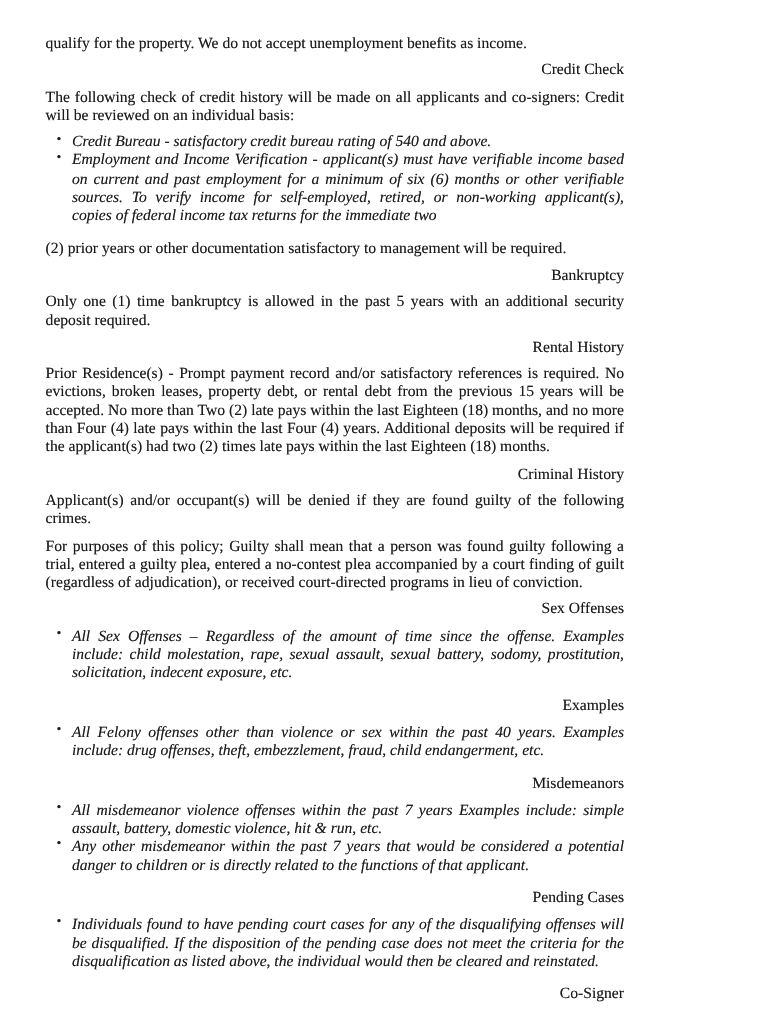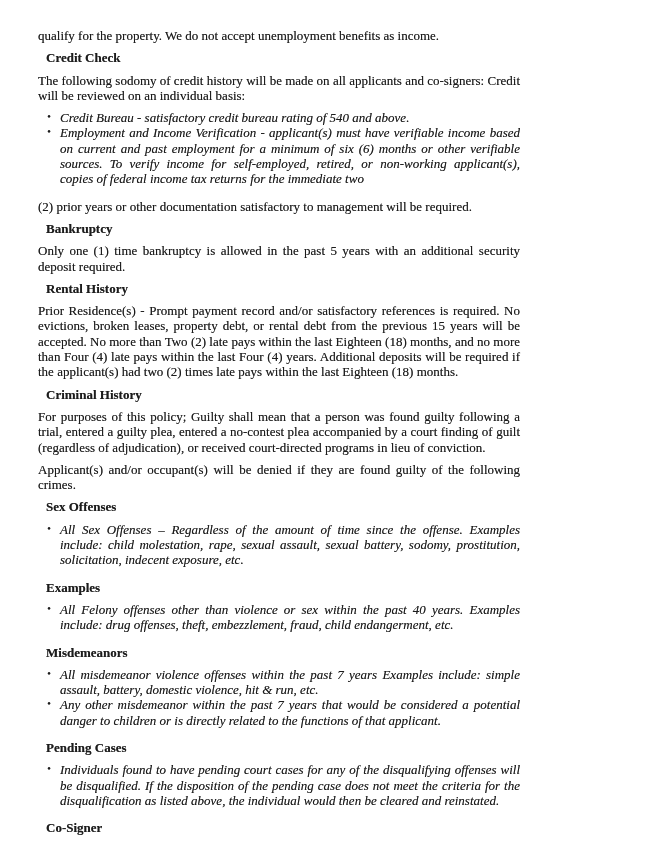--- a/index.html
+++ b/index.html
@@ -18,23 +18,24 @@
     line-height: 15.3px;
     color: #1c1c1c;
     text-shadow: 0 0 0.45px rgba(20,20,20,0.55);
     overflow: hidden;
   }
   .para {
     margin: 0 0 7px 0;
     text-align: justify;
   }
   .heading {
-    font-weight: bold;
+    font-weight: normal;
     font-size: 13px;
-    margin: 0 0 7px 8px;
+    margin: 0 0 7px 24px;
+    text-align: right;
   }
   .blist {
     list-style: none;
     margin: 0 0 12px 0;
     padding: 0;
   }
   .blist li {
     position: relative;
     padding-left: 22px;
     text-align: justify;
@@ -52,42 +53,42 @@
 </style>
 </head>
 <body>
 
 <div class="page">
 
   <p class="para">qualify for the property. We do not accept unemployment benefits as income.</p>
 
   <h3 class="heading">Credit Check</h3>
 
-  <p class="para">The following sodomy of credit history will be made on all applicants and co-signers: Credit will be reviewed on an individual basis:</p>
+  <p class="para">The following check of credit history will be made on all applicants and co-signers: Credit will be reviewed on an individual basis:</p>
 
   <ul class="blist">
     <li>Credit Bureau - satisfactory credit bureau rating of 540 and above.</li>
     <li>Employment and Income Verification - applicant(s) must have verifiable income based on current and past employment for a minimum of six (6) months or other verifiable sources. To verify income for self-employed, retired, or non-working applicant(s), copies of federal income tax returns for the immediate two</li>
   </ul>
 
   <p class="para">(2) prior years or other documentation satisfactory to management will be required.</p>
 
   <h3 class="heading">Bankruptcy</h3>
 
   <p class="para">Only one (1) time bankruptcy is allowed in the past 5 years with an additional security deposit required.</p>
 
   <h3 class="heading">Rental History</h3>
 
   <p class="para">Prior Residence(s) - Prompt payment record and/or satisfactory references is required. No evictions, broken leases, property debt, or rental debt from the previous 15 years will be accepted. No more than Two (2) late pays within the last Eighteen (18) months, and no more than Four (4) late pays within the last Four (4) years. Additional deposits will be required if the applicant(s) had two (2) times late pays within the last Eighteen (18) months.</p>
 
   <h3 class="heading">Criminal History</h3>
 
+  <p class="para">Applicant(s) and/or occupant(s) will be denied if they are found guilty of the following crimes.</p>
+
   <p class="para">For purposes of this policy; Guilty shall mean that a person was found guilty following a trial, entered a guilty plea, entered a no-contest plea accompanied by a court finding of guilt (regardless of adjudication), or received court-directed programs in lieu of conviction.</p>
-
-  <p class="para">Applicant(s) and/or occupant(s) will be denied if they are found guilty of the following crimes.</p>
 
   <h3 class="heading">Sex Offenses</h3>
 
   <ul class="blist">
     <li>All Sex Offenses – Regardless of the amount of time since the offense. Examples include: child molestation, rape, sexual assault, sexual battery, sodomy, prostitution, solicitation, indecent exposure, etc.</li>
   </ul>
 
   <h3 class="heading">Examples</h3>
 
   <ul class="blist">

